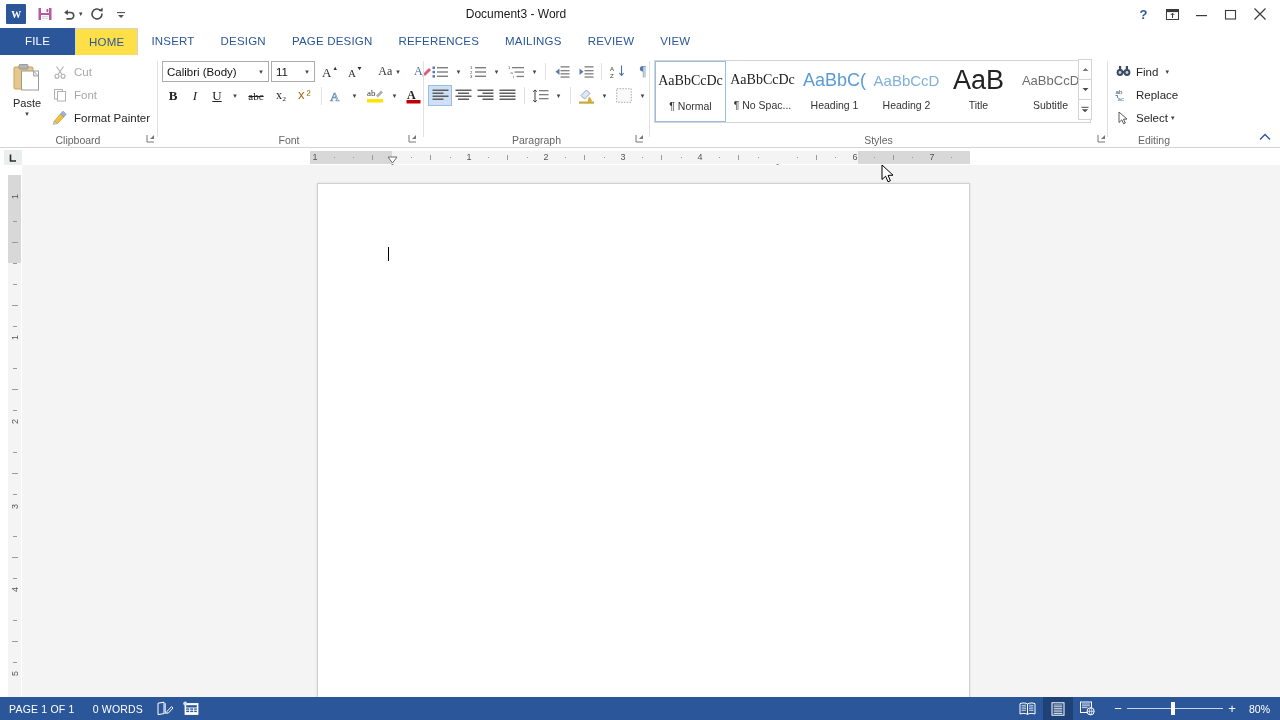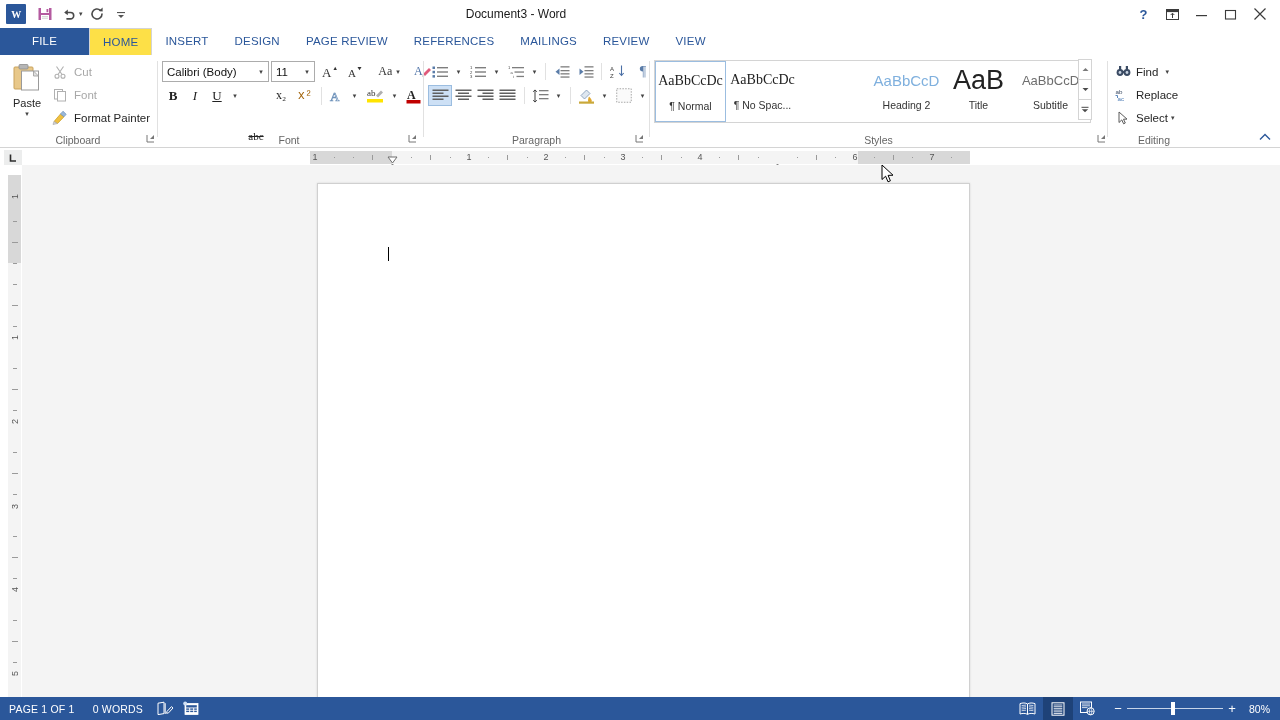--- a/index.html
+++ b/index.html
@@ -50,21 +50,21 @@
     background: #2b579a;
   }
   .tabstrip-bg {
     position: absolute; left: 0; top: 0; width: 1280px; height: 27px; background: #fff;
   }
   .tabs { position: absolute; left: 0; top: 0; display: flex; height: 27px; }
   .tab {
     height: 27px; line-height: 27px; padding: 0 13px; font-size: 11.5px;
     color: #2b579a; letter-spacing: 0.2px; cursor: default; white-space: nowrap;
   }
-  .tab.file { background: #2b579a; color: #fff; padding: 0 32px; font-weight: normal; }
+  .tab.file { background: #2b579a; color: #fff; padding: 0 25px; font-weight: normal; }
   .tab.active { background: #fde047; color: #2b579a; border-left: 1px solid #d4d4d4; border-right: 1px solid #d4d4d4; border-top: 1px solid #d4d4d4; }
   .user-area {
     position: absolute; right: 4px; top: 28px; height: 27px; display: flex; align-items: center;
   }
   .user-name { font-size: 11.5px; color: #444; margin-right: 4px; }
   .user-caret { font-size: 7px; color: #444; margin-right: 7px; }
   .avatar {
     width: 24px; height: 24px; overflow: hidden; background: #5a4433; position: relative;
   }
   .avatar .hair { position: absolute; left: 2px; top: 0; width: 20px; height: 11px; background: #1e1310; border-radius: 9px 9px 0 0; }
@@ -298,21 +298,21 @@
     </div>
   </div>
 
   <div class="tabstrip">
     <div class="tabstrip-bg"></div>
     <div class="tabs">
       <div class="tab file">FILE</div>
       <div class="tab active">HOME</div>
       <div class="tab">INSERT</div>
       <div class="tab">DESIGN</div>
-      <div class="tab">PAGE REVIEW</div>
+      <div class="tab">PAGE DESIGN</div>
       <div class="tab">REFERENCES</div>
       <div class="tab">MAILINGS</div>
       <div class="tab">REVIEW</div>
       <div class="tab">VIEW</div>
     </div>
     <div class="user-area">
       <div class="user-name">Dave Ludwig</div>
       <div class="user-caret">▾</div>
       <div class="avatar">
         <div class="hair"></div>
@@ -419,21 +419,21 @@
       </div>
       <div class="rb-btn" style="left:26px; top:30px; width:22px; height:21px;">
         <span style="font-family:'Liberation Serif',serif;font-style:italic;font-size:13px;color:#222;">I</span>
       </div>
       <div class="rb-btn" style="left:48px; top:30px; width:22px; height:21px;">
         <span style="font-family:'Liberation Serif',serif;text-decoration:underline;font-size:13px;color:#222;">U</span>
       </div>
       <div class="rb-btn" style="left:70px; top:30px; width:14px; height:21px;">
         <span class="rb-caret">▾</span>
       </div>
-      <div class="rb-btn" style="left:85px; top:30px; width:26px; height:21px;margin-top:40px;">
+      <div class="rb-btn" style="left:85px; top:30px; width:26px; height:21px;">
         <span style="font-family:'Liberation Serif',serif;text-decoration:line-through;font-size:11px;color:#222;">abc</span>
       </div>
       <div class="rb-btn" style="left:111px; top:30px; width:24px; height:21px;">
         <span style="font-family:'Liberation Serif',serif;font-size:12px;color:#222;">x₂</span>
       </div>
       <div class="rb-btn" style="left:135px; top:30px; width:24px; height:21px;">
         <span style="font-family:Liberation Mono, monospace;font-size:12px;color:#a16207;">x²</span>
       </div>
       <div class="rb-sep" style="left:163px; top:32px; height:18px;"></div>
       <div class="rb-btn" style="left:166px; top:30px; width:24px; height:21px;">
@@ -623,20 +623,24 @@
 
     <div class="rb-group" style="left:651px; width:455px;">
       <div class="styles-box">
         <div class="style-item selected" style="left:0px;">
           <div class="style-prev" style="font-size:14px;color:#222;">AaBbCcDc</div>
           <div class="style-name">¶ Normal</div>
         </div>
         <div class="style-item" style="left:72px;">
           <div class="style-prev" style="font-size:14px;color:#222;">AaBbCcDc</div>
           <div class="style-name">¶ No Spac...</div>
+        </div>
+        <div class="style-item" style="left:144px;">
+          <div class="style-prev" style="font-size:18px;color:#5b9bd5;font-family:'Liberation Sans',sans-serif;">AaBbC(</div>
+          <div class="style-name">Heading 1</div>
         </div>
         <div class="style-item" style="left:216px;">
           <div class="style-prev" style="font-size:15px;color:#7fb0de;font-family:'Liberation Sans',sans-serif;">AaBbCcD</div>
           <div class="style-name">Heading 2</div>
         </div>
         <div class="style-item" style="left:288px;">
           <div class="style-prev" style="font-size:27px;color:#222;font-family:'Liberation Sans',sans-serif;">AaB</div>
           <div class="style-name">Title</div>
         </div>
         <div class="style-item" style="left:360px;">

